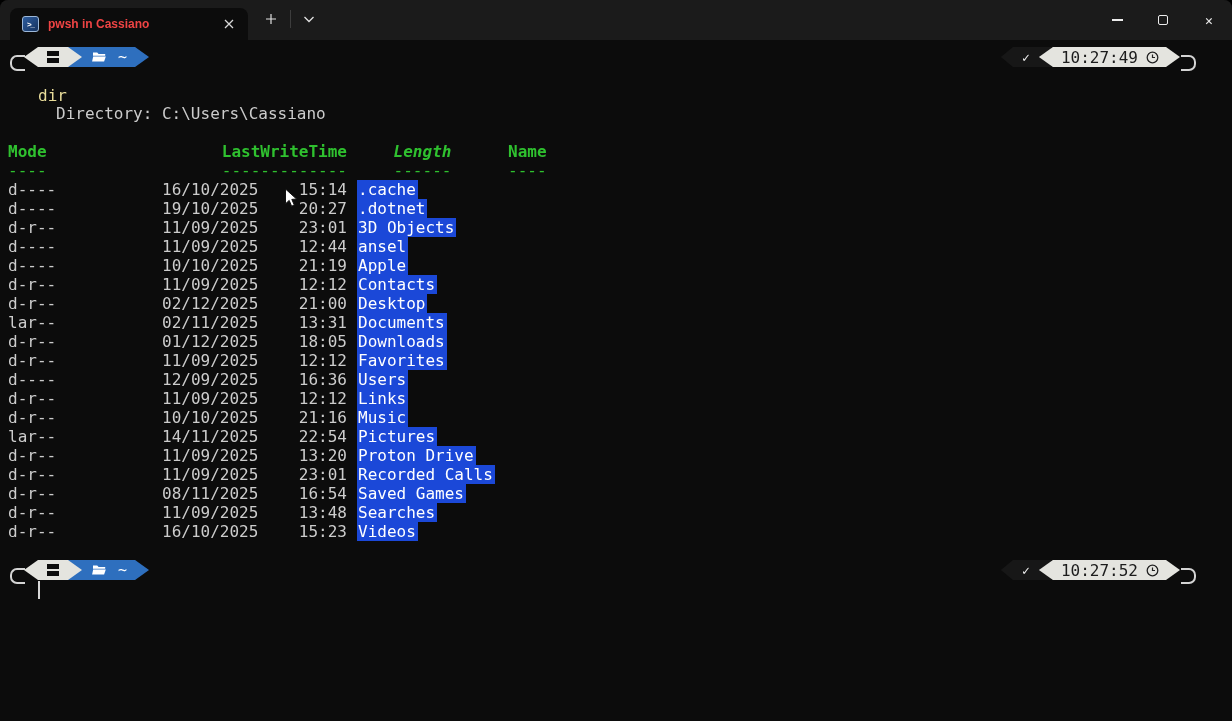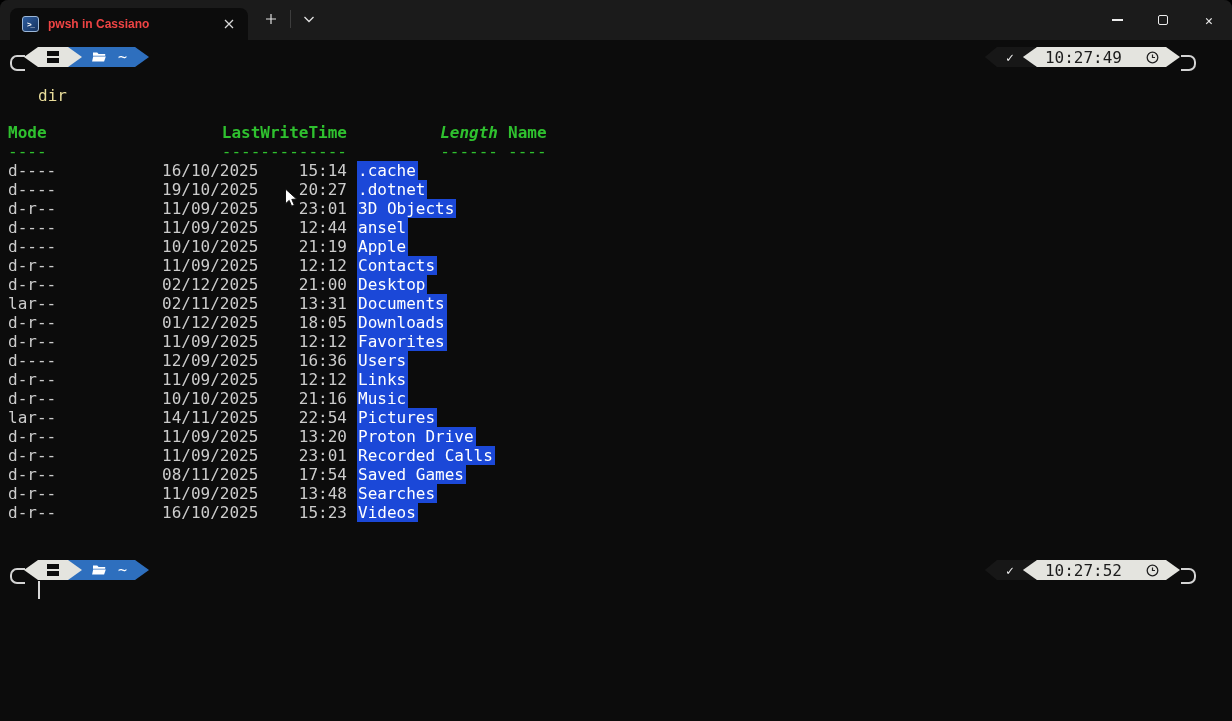--- a/index.html
+++ b/index.html
@@ -33,37 +33,37 @@
   
   .pline{position:absolute;left:24px;height:20px;display:flex;}
   .seg{display:flex;align-items:center;height:20px;}
   .seg-os{background:var(--segment-light);clip-path:polygon(0 50%,14px 0,calc(100% - 14px) 0,100% 50%,calc(100% - 14px) 100%,14px 100%);width:58px;justify-content:center;position:relative;z-index:2;}
   .win-glyph{width:12px;height:12px;background:#0d0d0d;position:relative;}
   .win-glyph::after{content:"";position:absolute;left:0;right:0;top:5px;height:2px;background:var(--segment-light);}
   .seg-path{background:var(--segment-blue);clip-path:polygon(0 0,calc(100% - 14px) 0,100% 50%,calc(100% - 14px) 100%,0 100%);margin-left:-14px;padding:0 22px 0 24px;gap:11px;color:#fff;z-index:1;}
   .tilde{font-size:15px;line-height:1;}
   .rline{position:absolute;right:52px;height:20px;display:flex;}
   .seg-check{background:#171717;clip-path:polygon(0 50%,12px 0,100% 0,100% 100%,12px 100%);width:50px;padding-left:21px;color:#efefef;font-size:13px;z-index:1;}
-  .seg-time{background:var(--segment-light);clip-path:polygon(0 50%,14px 0,calc(100% - 14px) 0,100% 50%,calc(100% - 14px) 100%,14px 100%);margin-left:-12px;padding:0 21px 0 22px;gap:24px;color:#1c1c1c;z-index:2;font-size:16px;}
+  .seg-time{background:var(--segment-light);clip-path:polygon(0 50%,14px 0,calc(100% - 14px) 0,100% 50%,calc(100% - 14px) 100%,14px 100%);margin-left:-12px;padding:0 21px 0 22px;gap:8px;color:#1c1c1c;z-index:2;font-size:16px;}
   .bracket{position:absolute;width:15px;height:16px;border:2px solid var(--bracket-line);}
   .bracket.left{left:10px;border-right:none;border-radius:7px 0 0 7px;}
   .bracket.right{right:36px;border-left:none;border-radius:0 7px 7px 0;}
   .cmdline{position:absolute;left:38px;color:var(--command-yellow);margin-top:20px;}
   .cursor-bar{position:absolute;left:38px;width:2px;height:18px;background:#d8d8d8;}
 
   
   .out{position:absolute;left:8px;top:64px;right:0;}
   .oline{height:19px;white-space:pre;}
   .dirline{padding-left:48px;}
   .row{display:flex;height:19px;}
   .c-mode{width:154px;}
   .c-date{width:96px;}
   .c-time{width:89px;text-align:right;}
   .c-dt{width:185px;text-align:right;}
-  .c-len{width:151px;text-align:right;}
+  .c-len{width:151px;text-align:center;}
   .c-name{margin-left:10px;}
   .hdr{color:var(--header-green);font-weight:bold;}
   .hdr .italic{font-style:italic;}
   .dash{color:var(--header-green);}
   .hl{background:var(--name-highlight-bg);color:#fff;padding:0 2px 0 1px;}
 
   .mouse-cursor{position:absolute;left:284px;top:148px;z-index:10;}
 </style>
 </head>
 <body>
@@ -128,20 +128,21 @@
         <svg width="13" height="13" viewBox="0 0 13 13">
             <circle cx="6.5" cy="6.5" r="5.3" fill="none" stroke="#222" stroke-width="1.3"></circle>
             <path d="M6.5 3.6 V6.5 H9" fill="none" stroke="#222" stroke-width="1.2"></path>
           </svg>
       </div>
     </div>
     <div class="bracket right" style="top:15px"></div>
     <div class="cmdline" style="top:26px">dir</div>
 
     <div class="out">
+      <div class="oline dirline">Directory: C:\Users\Cassiano</div>
       <div class="oline"> </div>
       <div class="row hdr">
         <span class="c-mode">Mode</span>
         <span class="c-dt">LastWriteTime</span>
         <span class="c-len italic">Length</span>
         <span class="c-name">Name</span>
       </div>
       <div class="row dash">
         <span class="c-mode">----</span>
         <span class="c-dt">-------------</span>
@@ -257,21 +258,21 @@
   <div class="row">
     <span class="c-mode">d-r--</span>
     <span class="c-date">11/09/2025</span>
     <span class="c-time">23:01</span>
     <span class="c-name"><span class="hl">Recorded Calls</span></span>
   </div>
 
   <div class="row">
     <span class="c-mode">d-r--</span>
     <span class="c-date">08/11/2025</span>
-    <span class="c-time">17:54</span>
+    <span class="c-time">16:54</span>
     <span class="c-name"><span class="hl">Saved Games</span></span>
   </div>
 
   <div class="row">
     <span class="c-mode">d-r--</span>
     <span class="c-date">11/09/2025</span>
     <span class="c-time">13:48</span>
     <span class="c-name"><span class="hl">Searches</span></span>
   </div>
 

